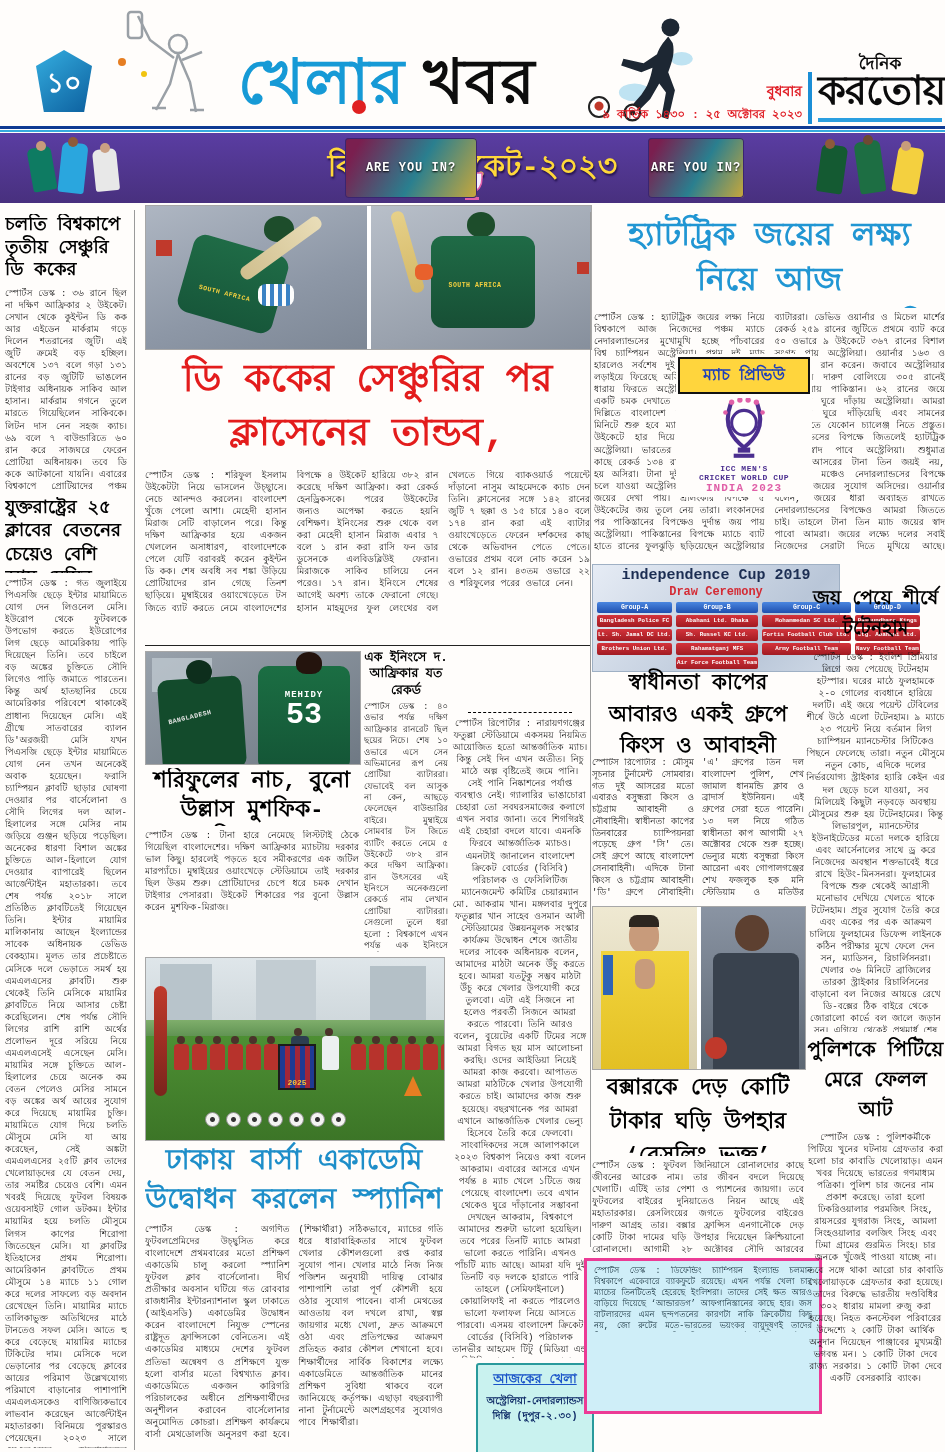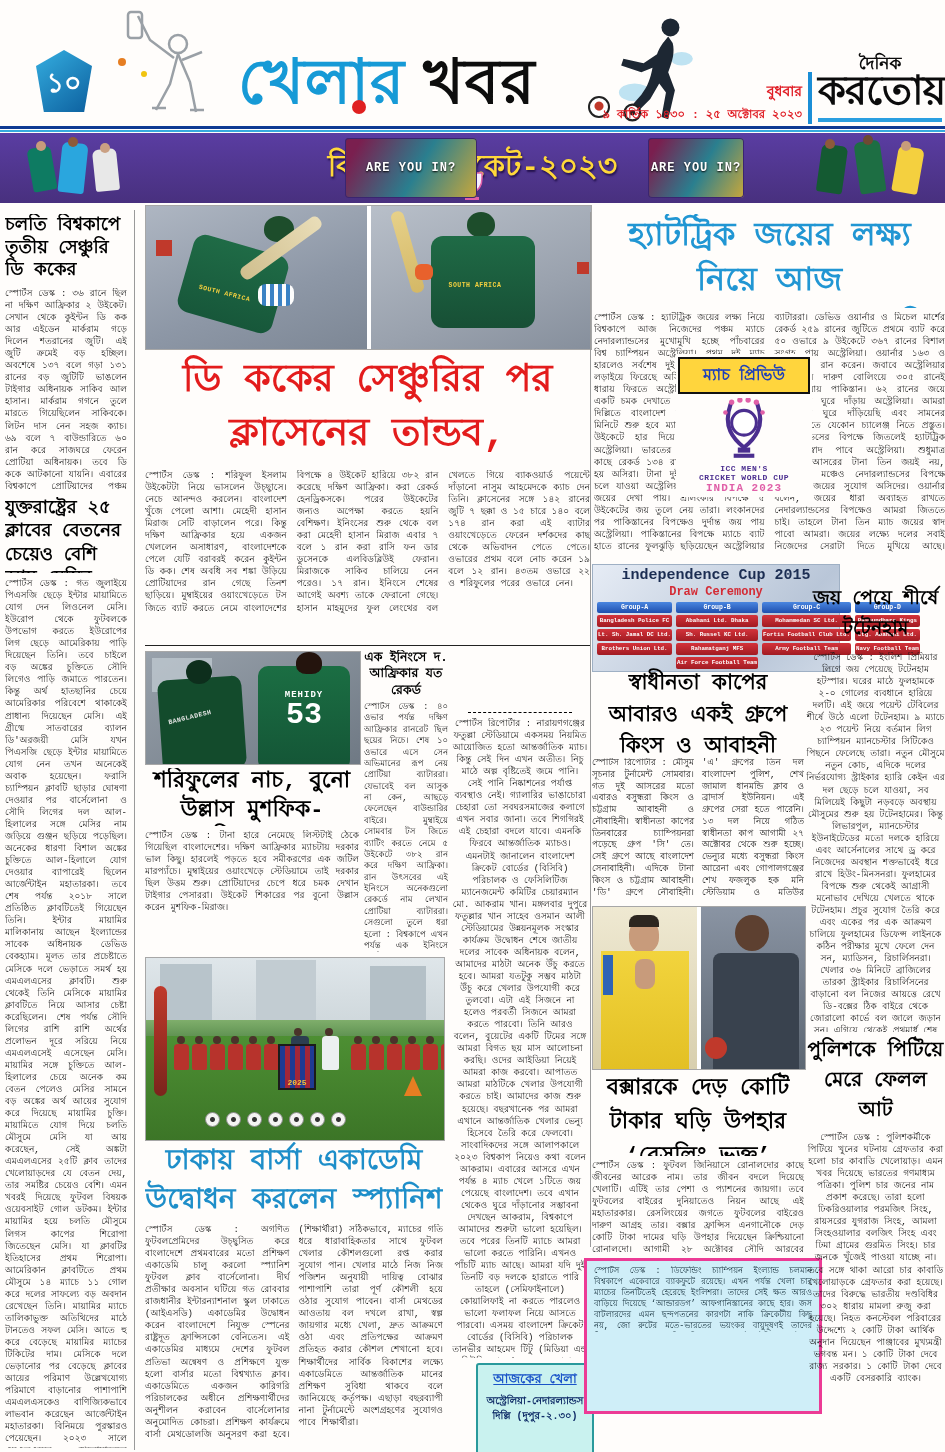--- a/index.html
+++ b/index.html
@@ -269,21 +269,21 @@
       <circle cx="53" cy="14" r="2.2" fill="#e060a8"></circle>
       <rect x="29" y="48" width="12" height="5" fill="#4b2e8f"></rect>
       <rect x="25" y="54" width="20" height="4" fill="#4b2e8f"></rect>
     </svg>
     <div class="icc-line1">ICC MEN'S</div>
     <div class="icc-line1">CRICKET WORLD CUP</div>
     <div class="icc-line3">INDIA 2023</div>
   </div>
 
   <div class="abs" id="indep" style="left:592px;top:564px;width:238px;height:100px">
-    <div class="t1">independence Cup 2015</div>
+    <div class="t1">independence Cup 2019</div>
     <div class="t2">Draw Ceremony</div>
     <div class="grp-row">
       <div class="grp-col">
         <div class="grp-h">Group-A</div>
         <div class="team">Bangladesh Police FC</div>
         <div class="team">Lt. Sh. Jamal DC Ltd.</div>
         <div class="team">Brothers Union Ltd.</div>
       </div>
       <div class="grp-col">
         <div class="grp-h">Group-B</div>

